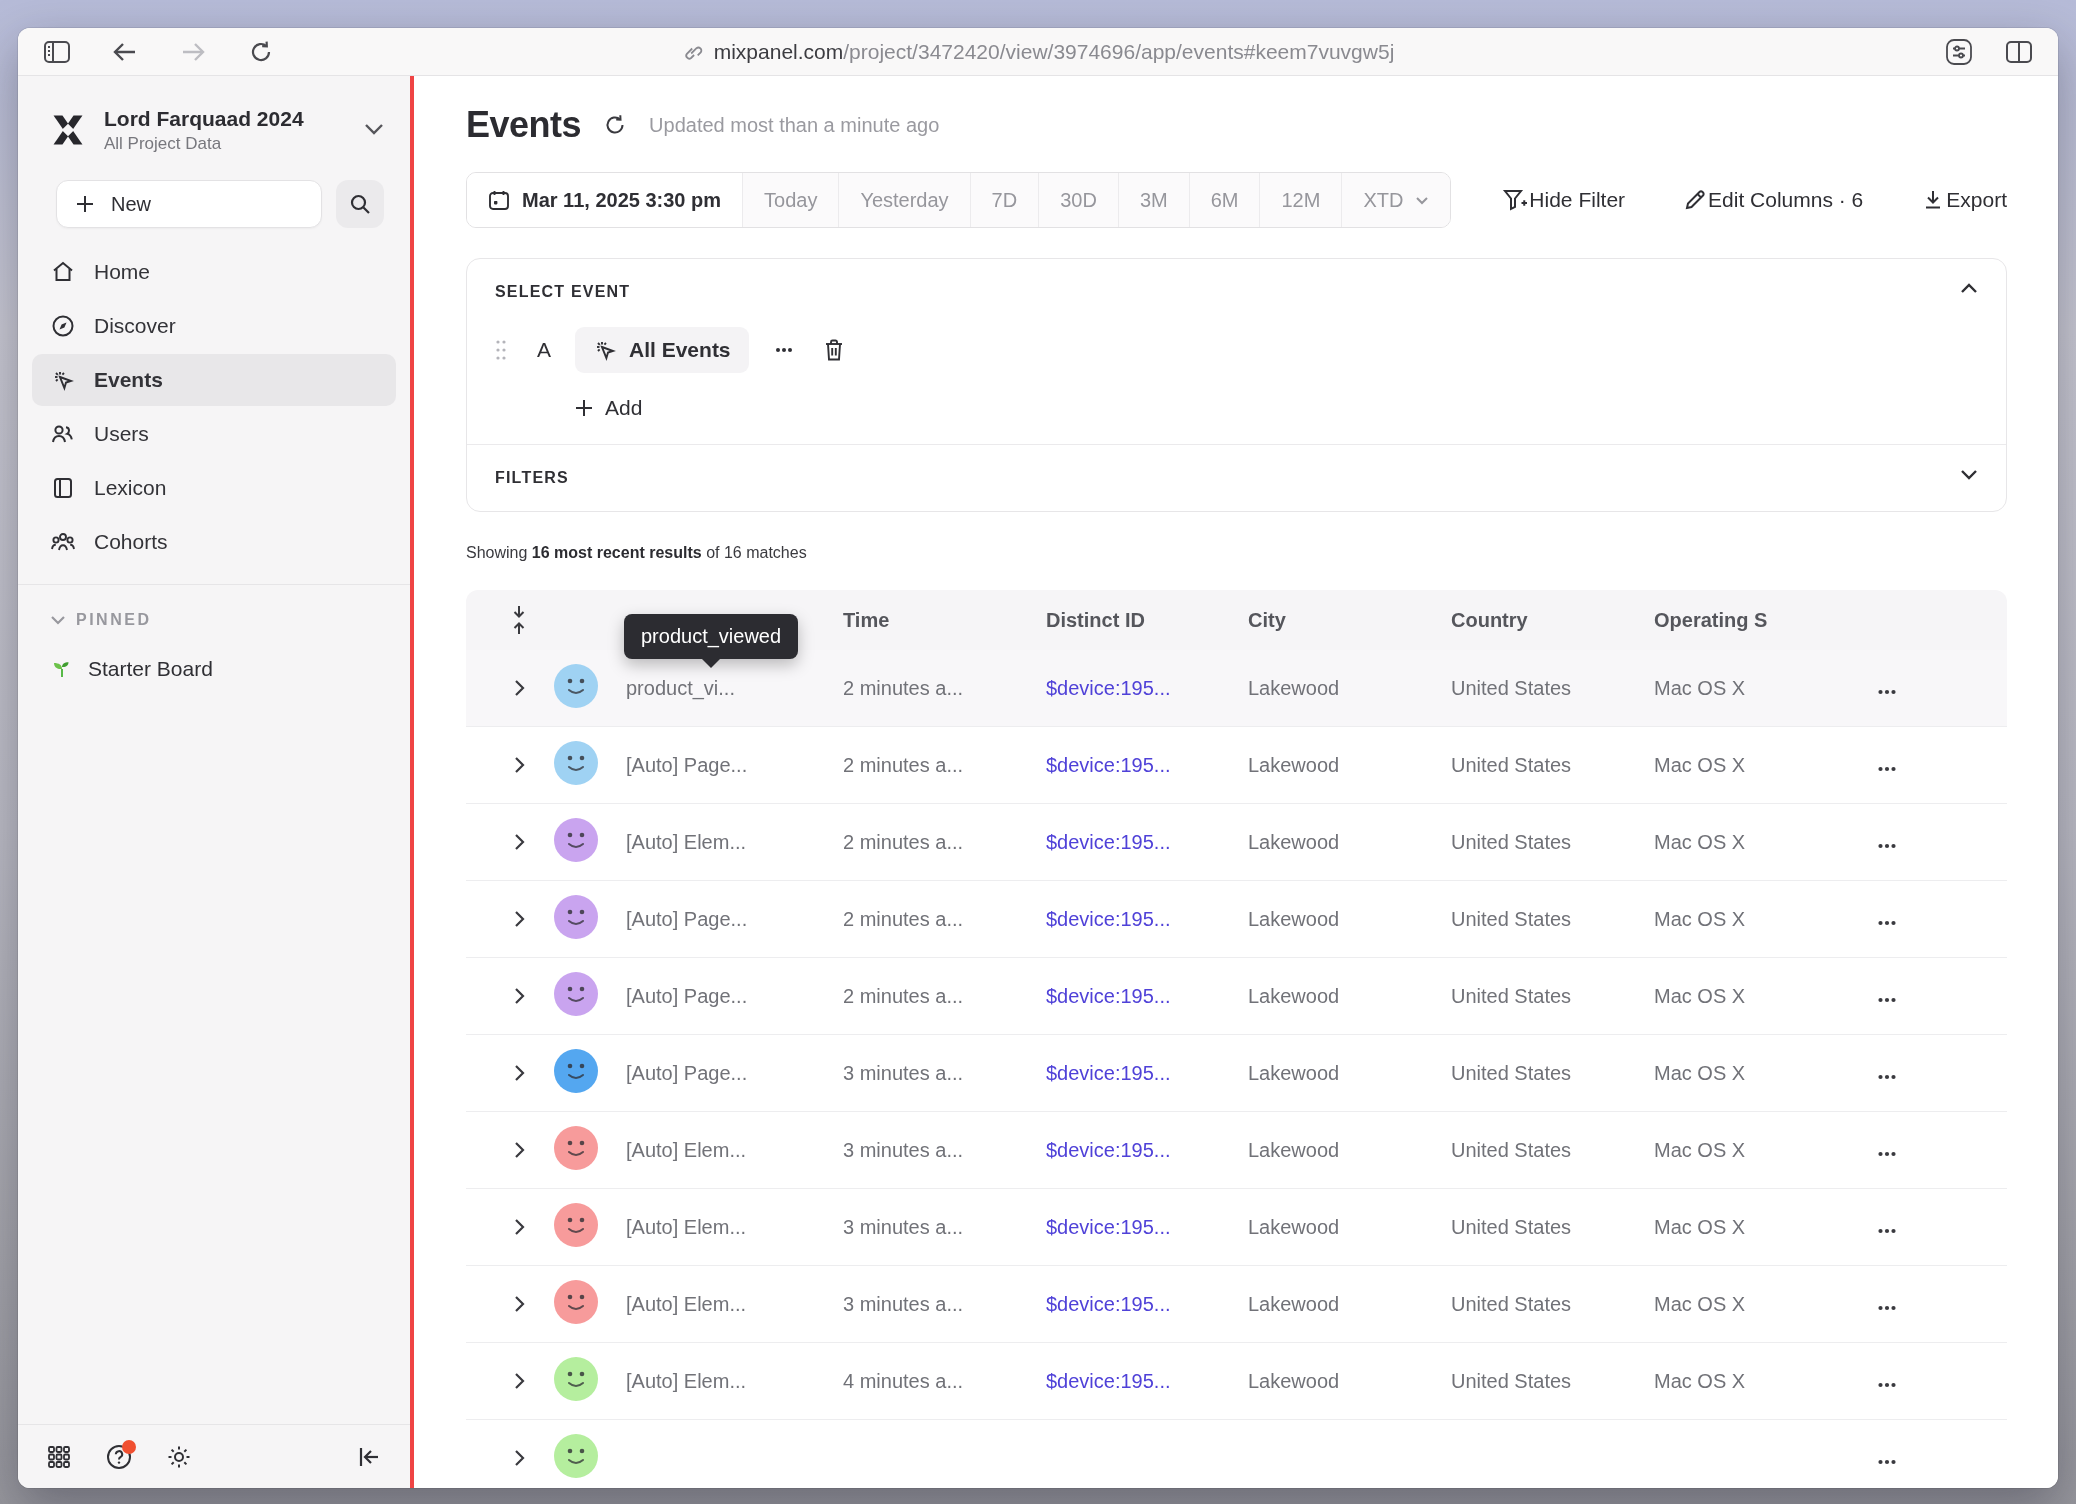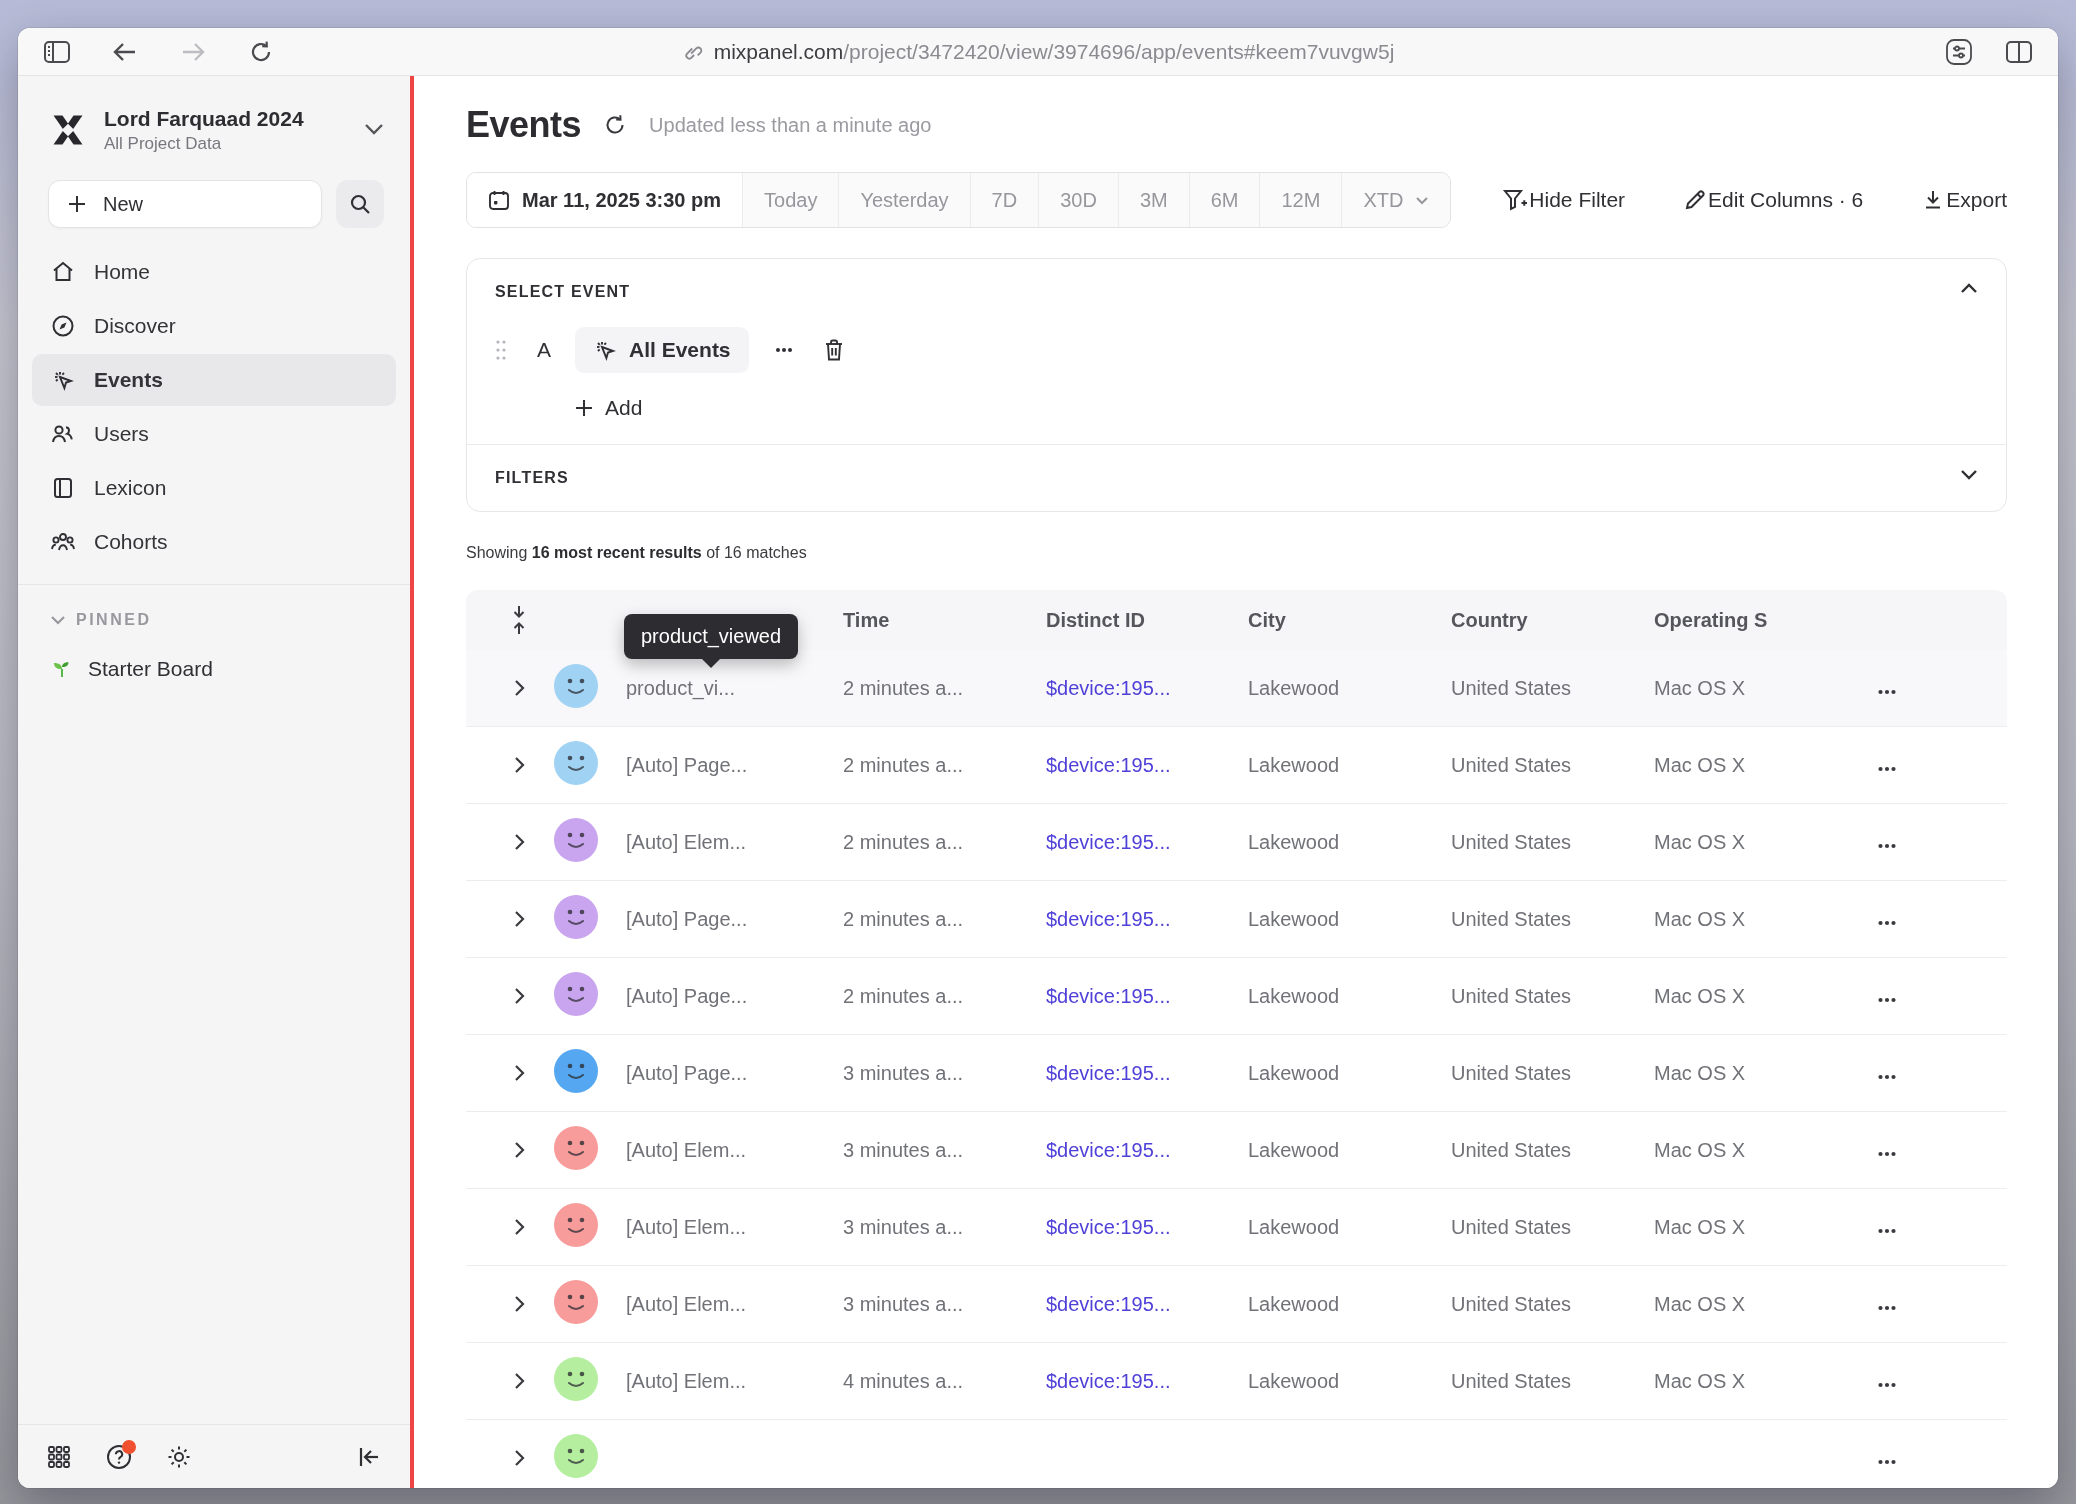--- a/index.html
+++ b/index.html
@@ -40,21 +40,21 @@
   .project{display:flex;align-items:center;gap:16px;padding:30px 26px 0 30px;}
   .plogo{width:40px;height:40px;flex:0 0 40px;color:#27272c;}
   .ptext{flex:1;min-width:0;}
   .pname{font-size:21px;font-weight:700;color:#2c2c31;line-height:1.25;}
   .psub{font-size:17px;color:#77777d;margin-top:2px;}
   .pchev{color:#55555a;}
   .newrow{display:flex;align-items:center;gap:14px;padding:26px 26px 0 30px;}
   .newbtn{
     flex:1;height:48px;background:#fff;border:1px solid #e3e2e4;border-radius:12px;
     display:flex;align-items:center;gap:16px;padding:0 18px;font-size:20px;color:#2f2f34;
-    box-shadow:0 1px 2px rgba(0,0,0,.04);cursor:pointer;
+    box-shadow:0 1px 2px rgba(0,0,0,.04);cursor:pointer;margin-left:8px;
   }
   .searchbtn{
     width:48px;height:48px;border-radius:12px;background:#ebeaec;border:none;
     display:flex;align-items:center;justify-content:center;color:#2f2f34;cursor:pointer;
   }
   .nav{padding:18px 14px 0 14px;display:flex;flex-direction:column;gap:2px;}
   .navitem{
     display:flex;align-items:center;gap:18px;height:52px;padding:0 18px;border-radius:10px;
     font-size:21px;color:#333338;cursor:pointer;
   }
@@ -375,21 +375,21 @@
 
       <main class="main">
         <div class="titlerow">
           <span class="pagetitle">Events</span>
           <span class="refreshbtn">
             <svg width="24" height="24" viewBox="0 0 24 24" fill="none" stroke="currentColor" stroke-width="2">
                 <path d="M19.5 12a7.5 7.5 0 1 1-2.4-5.5"></path>
                 <polyline points="17.3 2.2 17.5 6.6 13.2 6.4" fill="none"></polyline>
               </svg>
           </span>
-          <span class="updated">Updated less than a minute ago</span>
+          <span class="updated">Updated most than a minute ago</span>
         </div>
 
         <div class="controlsrow">
           <div class="segmented">
             <span class="seg active">
               <span style="display:inline-flex;">
                 <svg width="22" height="22" viewBox="0 0 22 22" fill="none" stroke="currentColor" stroke-width="1.9">
                     <rect x="2" y="4" width="18" height="16" rx="3"></rect>
                     <line x1="6.5" y1="2" x2="6.5" y2="6"></line>
                     <line x1="15.5" y1="2" x2="15.5" y2="6"></line>

